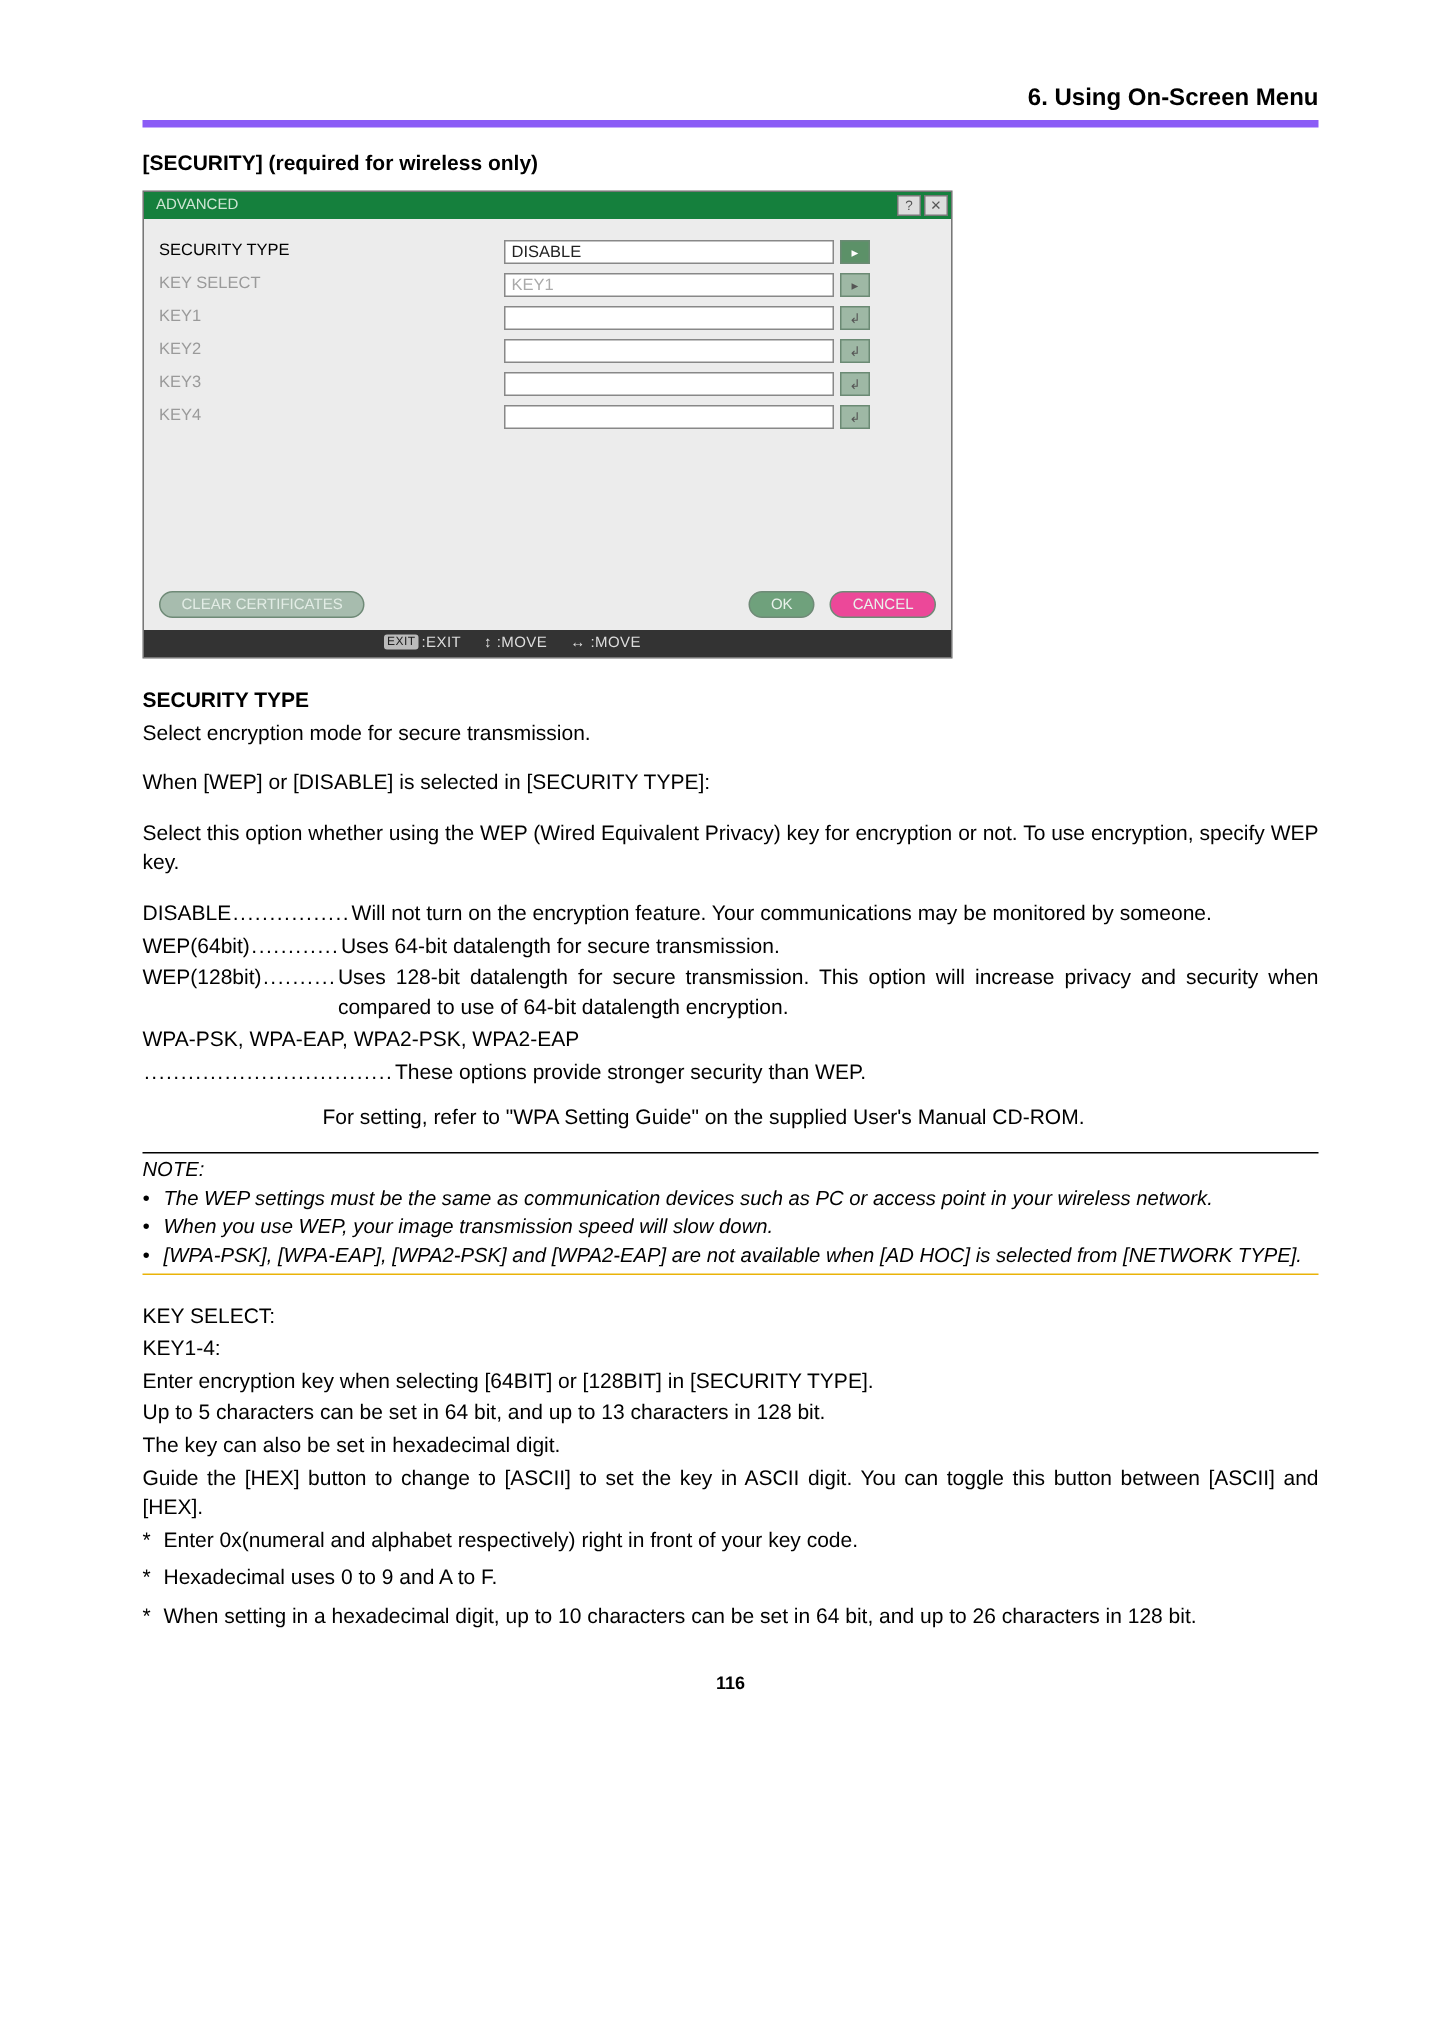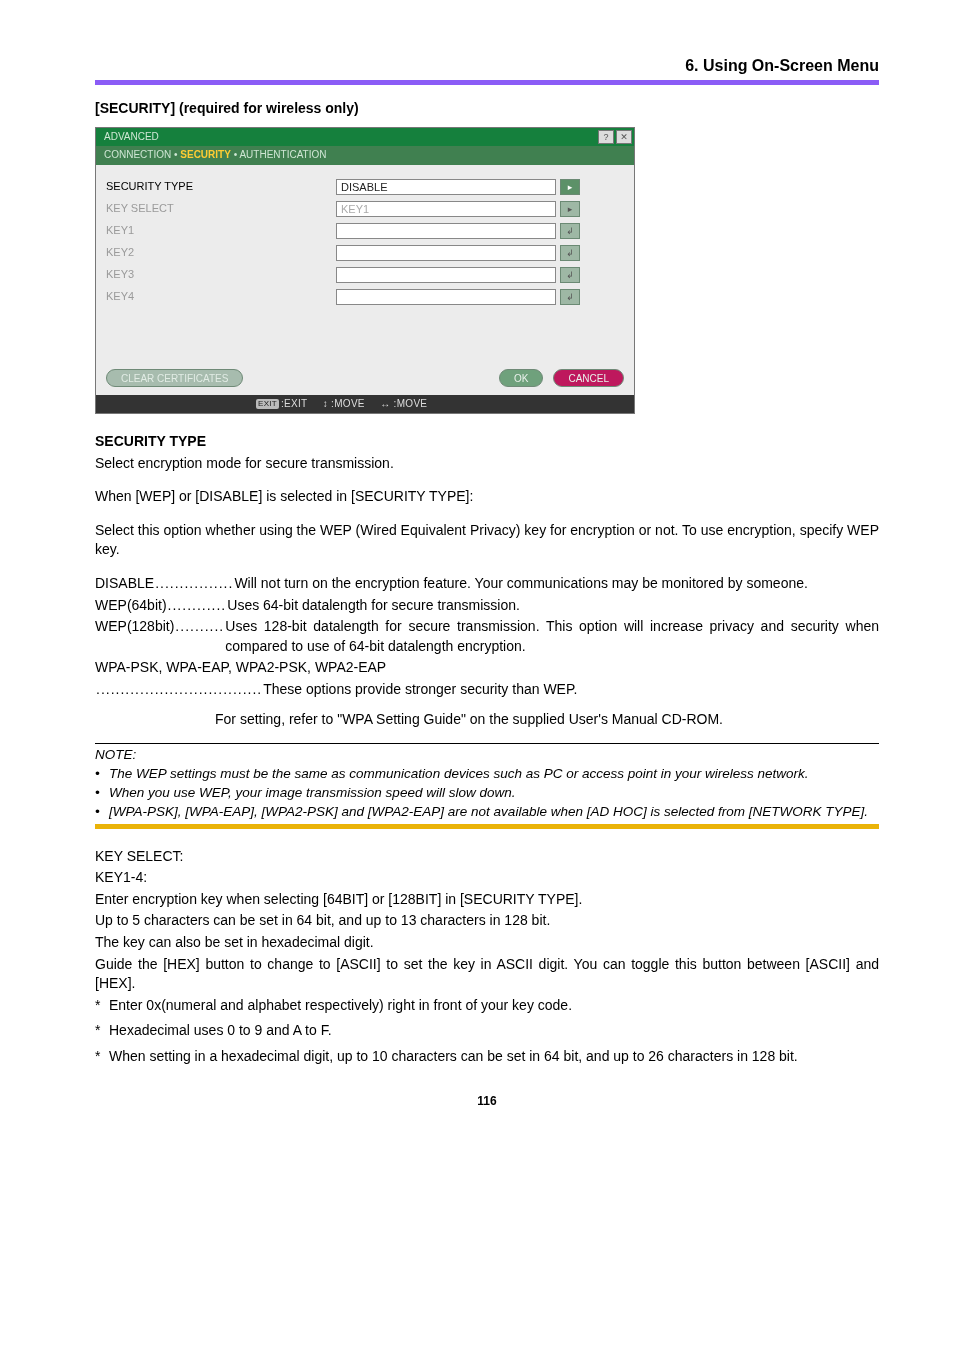--- a/index.html
+++ b/index.html
@@ -137,34 +137,35 @@
   }
   .pill {
     border-radius: 9px;
     height: 18px;
     font-size: 10px;
     line-height: 18px;
     padding: 0 14px;
     text-align: right;
     border: 1px solid #6f8a77;
     color: #e9f1eb;
+    margin-top: 44px;
   }
   .pill.dim {
     background: #a7bcae;
     color: #e2ece5;
   }
   .pill-spacer {
     flex: 1;
   }
   .pill.ok {
     background: #6fa17c;
     margin-right: 10px;
   }
   .pill.cancel {
-    background: #be185d;
+    background: #ec4899;
   }
   .osd-footer {
     background: #333;
     color: #ddd;
     font-size: 10px;
     height: 18px;
     line-height: 18px;
     padding-left: 160px;
     letter-spacing: 0.3px;
   }
@@ -207,21 +208,21 @@
   .def-desc {
     flex: 1;
     text-align: justify;
   }
   .def-sub2 {
     margin-left: 120px;
     margin-top: 10px;
   }
   .note-block {
     border-top: 1px solid #000;
-    border-bottom: 5px solid #eab308;
+    border-bottom: 1px solid #eab308;
     padding: 2px 0;
     margin: 10px 0 18px 0;
     font-style: italic;
     font-size: 13.5px;
   }
   .note-li {
     display: flex;
   }
   .note-bullet {
     width: 14px;
@@ -259,27 +260,20 @@
 
   <div class="subsection-title">[SECURITY] (required for wireless only)</div>
 
   <div class="osd">
     <div class="osd-titlebar">
       <span>ADVANCED</span>
       <div class="osd-titlebar-spacer"></div>
       <div class="osd-titlebar-btn">?</div>
       <div class="osd-titlebar-btn">✕</div>
     </div>
-    <div class="osd-tabs">
-      <span>CONNECTION</span>
-      <span>•</span>
-      <span class="active">SECURITY</span>
-      <span>•</span>
-      <span>AUTHENTICATION</span>
-    </div>
     <div class="osd-body">
       <div class="osd-row">
         <div class="osd-label active">SECURITY TYPE</div>
         <div class="osd-value">DISABLE</div>
         <div class="osd-chip active">▸</div>
       </div>
       <div class="osd-row">
         <div class="osd-label dim">KEY SELECT</div>
         <div class="osd-value dim">KEY1</div>
         <div class="osd-chip">▸</div>

